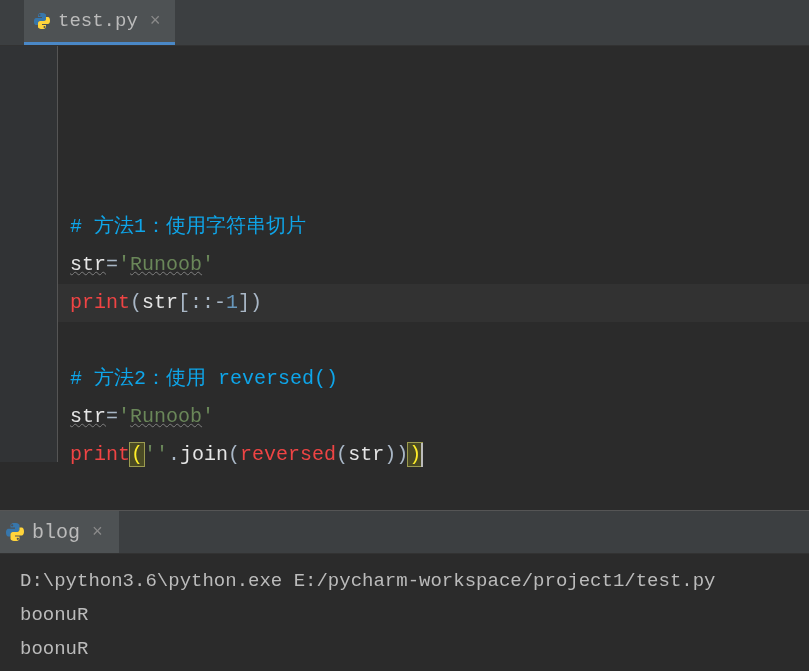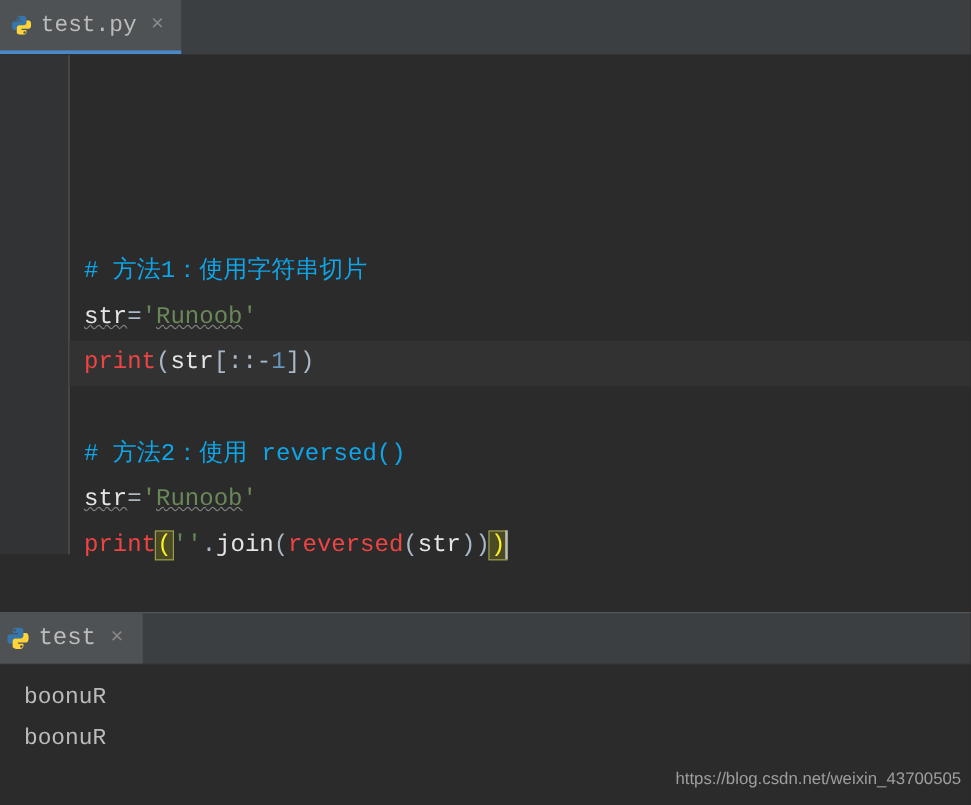--- a/index.html
+++ b/index.html
@@ -11,20 +11,21 @@
     font-size: 18px;
     overflow: hidden;
     color: #a9b7c6;
   }
   .tab-bar {
     background: #3c3f41;
     height: 46px;
     display: flex;
     align-items: center;
     border-bottom: 1px solid #323232;
+    padding-left: 24px;
   }
   .tab {
     display: flex;
     align-items: center;
     padding: 0 10px;
     height: 100%;
     background: #4e5254;
     border-bottom: 3px solid #4a88c7;
     gap: 8px;
   }
@@ -166,22 +167,22 @@
 <div class="separator"></div>
 
 <div class="run-tab-bar">
   <div class="run-tab">
     <span class="run-tab-icon">
       <svg viewBox="0 0 16 16">
           <path fill="#3776ab" d="M7.5 0C4 0 4 2 4 2v2h4v1H2c0 0-2 0-2 3.5S2 12 2 12h2v-2c0-1 1-2 2-2h4c1 0 2-1 2-2V2c0 0 0-2-4.5-2zM5.5 1a1 1 0 1 1 0 2 1 1 0 0 1 0-2z"></path>
           <path fill="#ffd43b" d="M8.5 16C12 16 12 14 12 14v-2H8v-1h6c0 0 2 0 2-3.5S14 4 14 4h-2v2c0 1-1 2-2 2H6c-1 0-2 1-2 2v4c0 0 0 2 4.5 2zm2-1a1 1 0 1 1 0-2 1 1 0 0 1 0 2z"></path>
         </svg>
     </span>
-    <span class="run-tab-label">test</span>
+    <span class="run-tab-label">blog</span>
     <span class="run-tab-close">×</span>
   </div>
 </div>
 
 <div class="console">
+  <div>D:\python3.6\python.exe E:/pycharm-workspace/project1/test.py</div>
   <div>boonuR</div>
   <div>boonuR</div>
-  <div class="watermark">https://blog.csdn.net/weixin_43700505</div>
 </div>
 
 </body></html>

